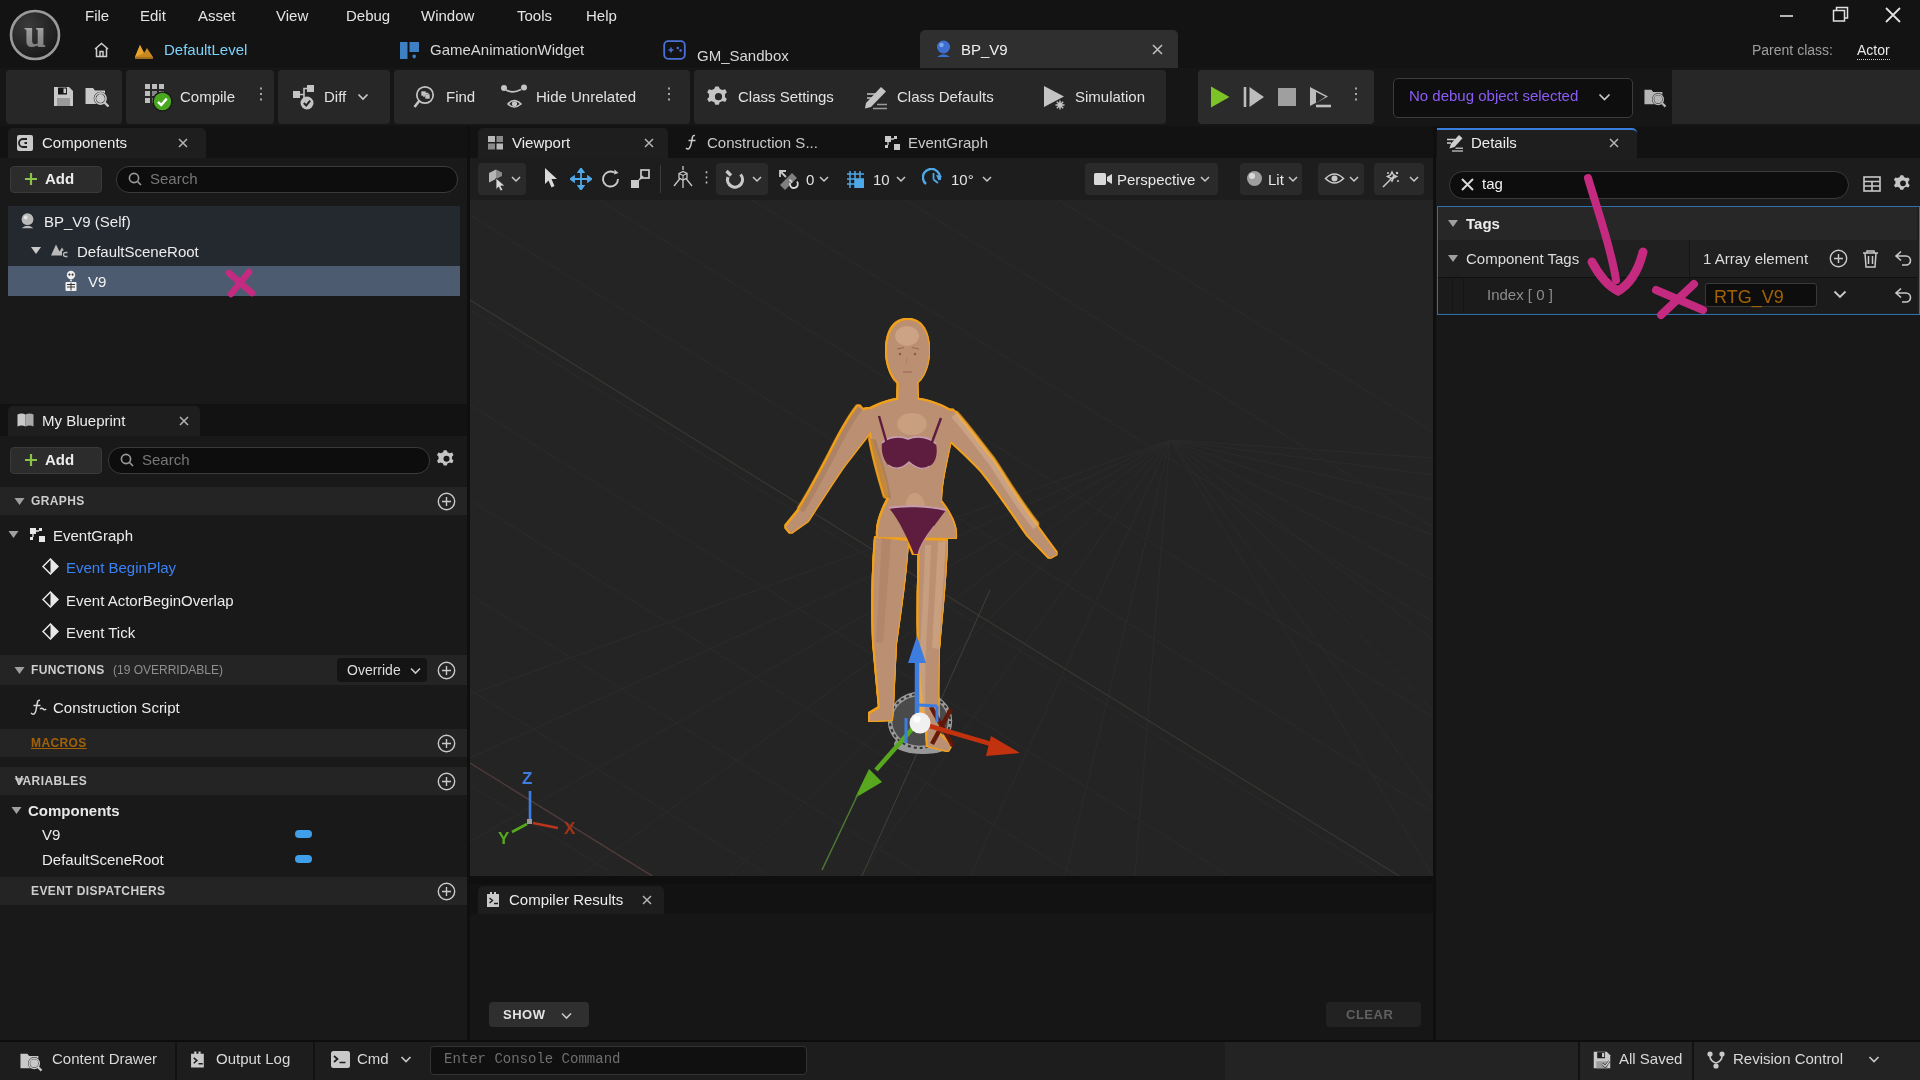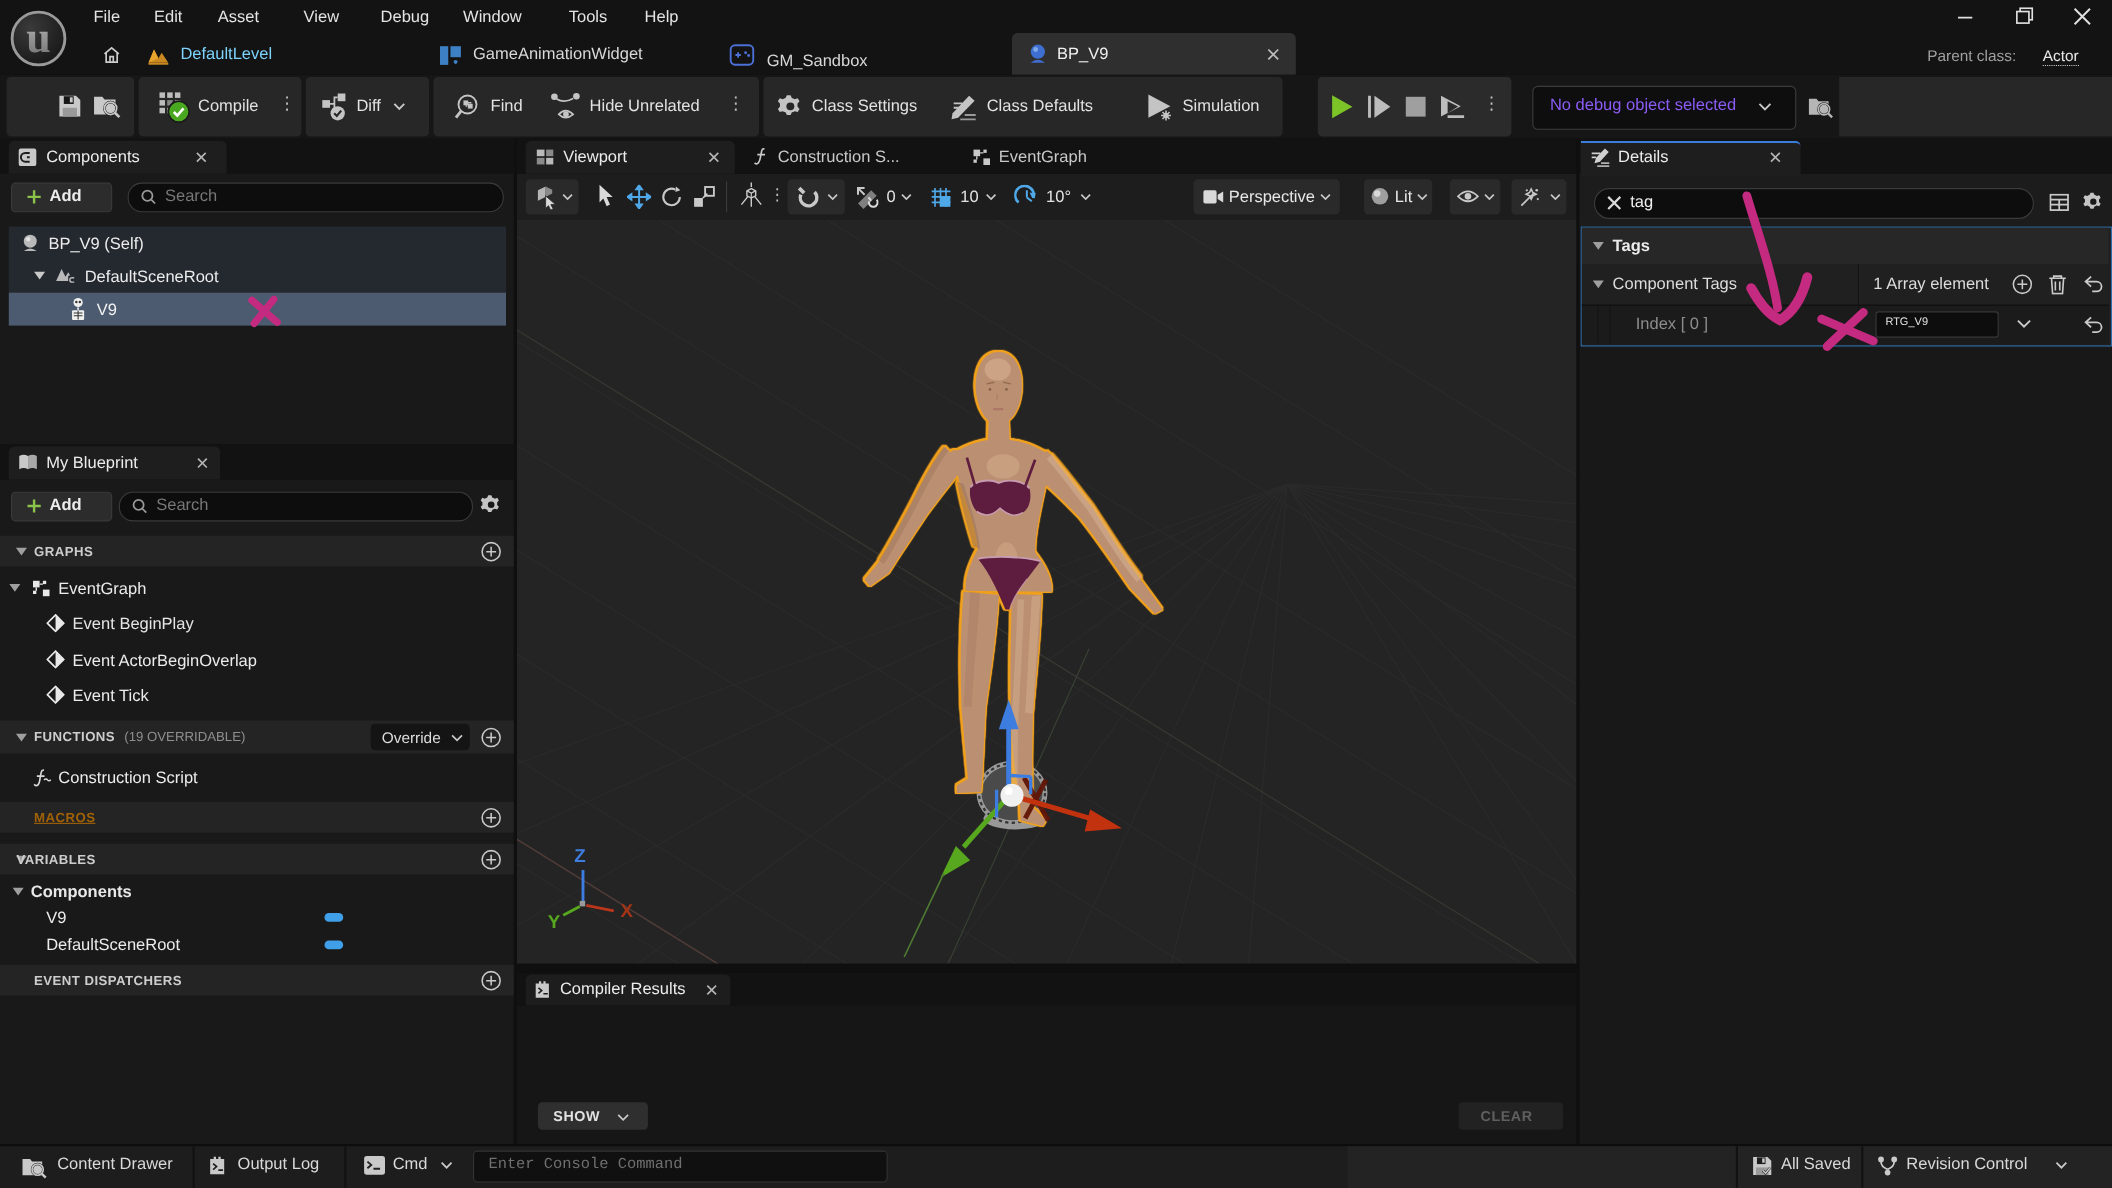--- a/index.html
+++ b/index.html
@@ -314,21 +314,21 @@
       <rect x="10" y="1" width="3" height="3" fill="#e8e8e8"></rect>
       <rect x="1" y="10" width="3" height="3" fill="#e8e8e8"></rect>
       <path d="M7 4 H10 M4 7 V10" stroke="#e8e8e8" stroke-width="1.3"></path>
     </svg>
   <div class="abs txt" style="left:53px;top:527px;font-size:15px;color:#ececec;">EventGraph</div>
 
   <svg class="abs" style="left:42px;top:558px;" width="17" height="17" viewBox="0 0 17 17">
       <path d="M8.5 1 L16 8.5 L8.5 16 L1 8.5 Z" fill="none" stroke="#e8e8e8" stroke-width="1.5"></path>
       <path d="M8.5 1 L16 8.5 L8.5 16 Z" fill="#e8e8e8"></path>
     </svg>
-  <div class="abs txt" style="left:66px;top:559px;font-size:15px;color:#e5e5e5;">Event BeginPlay</div>
+  <div class="abs txt" style="left:66px;top:559px;font-size:15px;color:#3b82f6;">Event BeginPlay</div>
   <svg class="abs" style="left:42px;top:591px;" width="17" height="17" viewBox="0 0 17 17">
       <path d="M8.5 1 L16 8.5 L8.5 16 L1 8.5 Z" fill="none" stroke="#e8e8e8" stroke-width="1.5"></path>
       <path d="M8.5 1 L16 8.5 L8.5 16 Z" fill="#e8e8e8"></path>
     </svg>
   <div class="abs txt" style="left:66px;top:592px;font-size:15px;color:#ececec;">Event ActorBeginOverlap</div>
   <svg class="abs" style="left:42px;top:623px;" width="17" height="17" viewBox="0 0 17 17">
       <path d="M8.5 1 L16 8.5 L8.5 16 L1 8.5 Z" fill="none" stroke="#e8e8e8" stroke-width="1.5"></path>
       <path d="M8.5 1 L16 8.5 L8.5 16 Z" fill="#e8e8e8"></path>
     </svg>
   <div class="abs txt" style="left:66px;top:624px;font-size:15px;color:#ececec;">Event Tick</div>
@@ -738,21 +738,21 @@
   <svg class="abs" style="left:1894px;top:250px;" width="18" height="16" viewBox="0 0 18 16">
       <path d="M7 1.5 L2 6 L7 10.5 M2 6 H12 a4.5 4.5 0 0 1 0 9 H8" fill="none" stroke="#c9c9c9" stroke-width="1.6"></path>
     </svg>
 
   <div class="abs" style="left:1438px;top:277px;width:479px;height:35px;background:#1b1b1b;border-top:1px solid #101010;"></div>
   <div class="abs" style="left:1452px;top:277px;width:1px;height:35px;background:#141414;"></div>
   <div class="abs" style="left:1463px;top:277px;width:1px;height:35px;background:#141414;"></div>
   <div class="abs" style="left:1689px;top:277px;width:1px;height:35px;background:#141414;"></div>
   <div class="abs txt" style="left:1487px;top:286px;font-size:15px;color:#8d8d8d;">Index [ 0 ]</div>
   <div class="abs" style="left:1705px;top:283px;width:110px;height:22px;background:#0d0d0d;border:1px solid #383838;border-radius:3px;"></div>
-  <div class="abs txt" style="left:1714px;top:287px;font-size:10px;color:#e5e5e5;">RTG_V9</div>
+  <div class="abs txt" style="left:1714px;top:287px;font-size:18px;color:#a16207;">RTG_V9</div>
   <svg class="abs" style="left:1833px;top:290px;" width="14" height="9" viewBox="0 0 14 9">
       <path d="M1.5 1.5 L7 7 L12.5 1.5" stroke="#c9c9c9" stroke-width="1.8" fill="none"></path>
     </svg>
   <svg class="abs" style="left:1894px;top:287px;" width="18" height="16" viewBox="0 0 18 16">
       <path d="M7 1.5 L2 6 L7 10.5 M2 6 H12 a4.5 4.5 0 0 1 0 9 H8" fill="none" stroke="#c9c9c9" stroke-width="1.6"></path>
     </svg>
 
   <div class="abs" style="left:0;top:1040px;width:1920px;height:40px;background:#1d1d1d;border-top:2px solid #0d0d0d;"></div>
   <div class="abs" style="left:1225px;top:1042px;width:695px;height:38px;background:#232323;"></div>
   <svg class="abs" style="left:18px;top:1050px;" width="26" height="22" viewBox="0 0 26 24">

